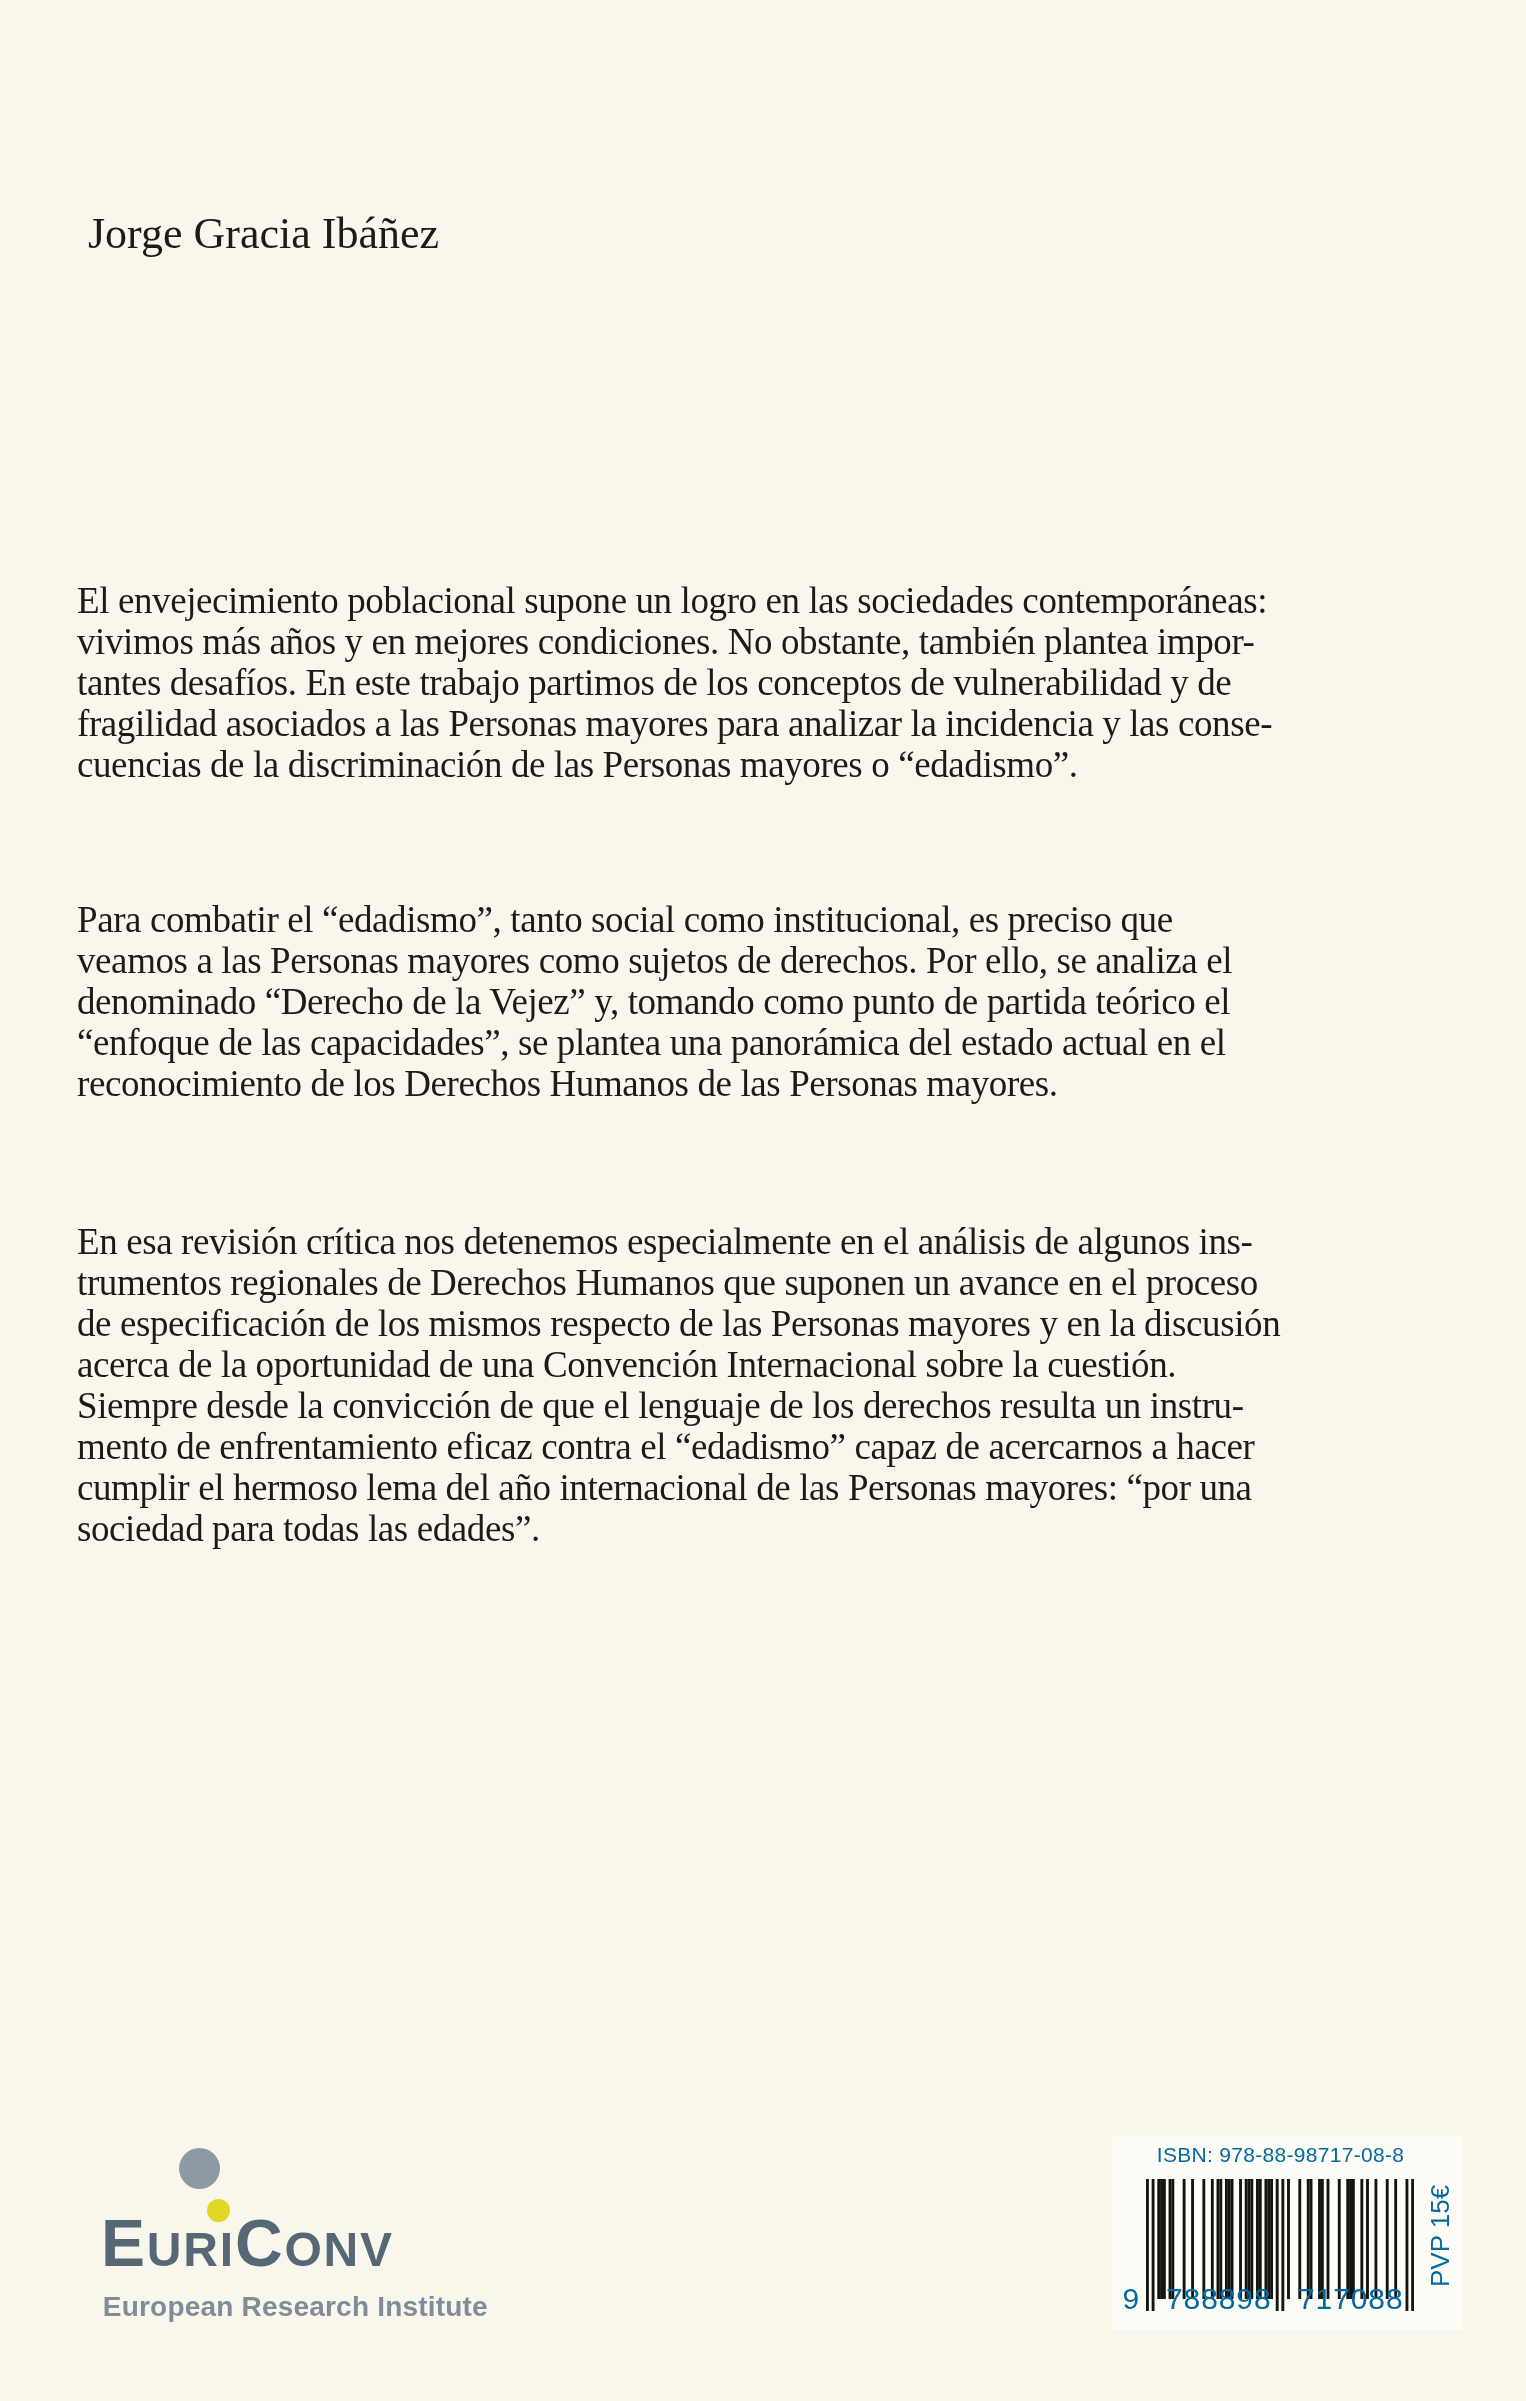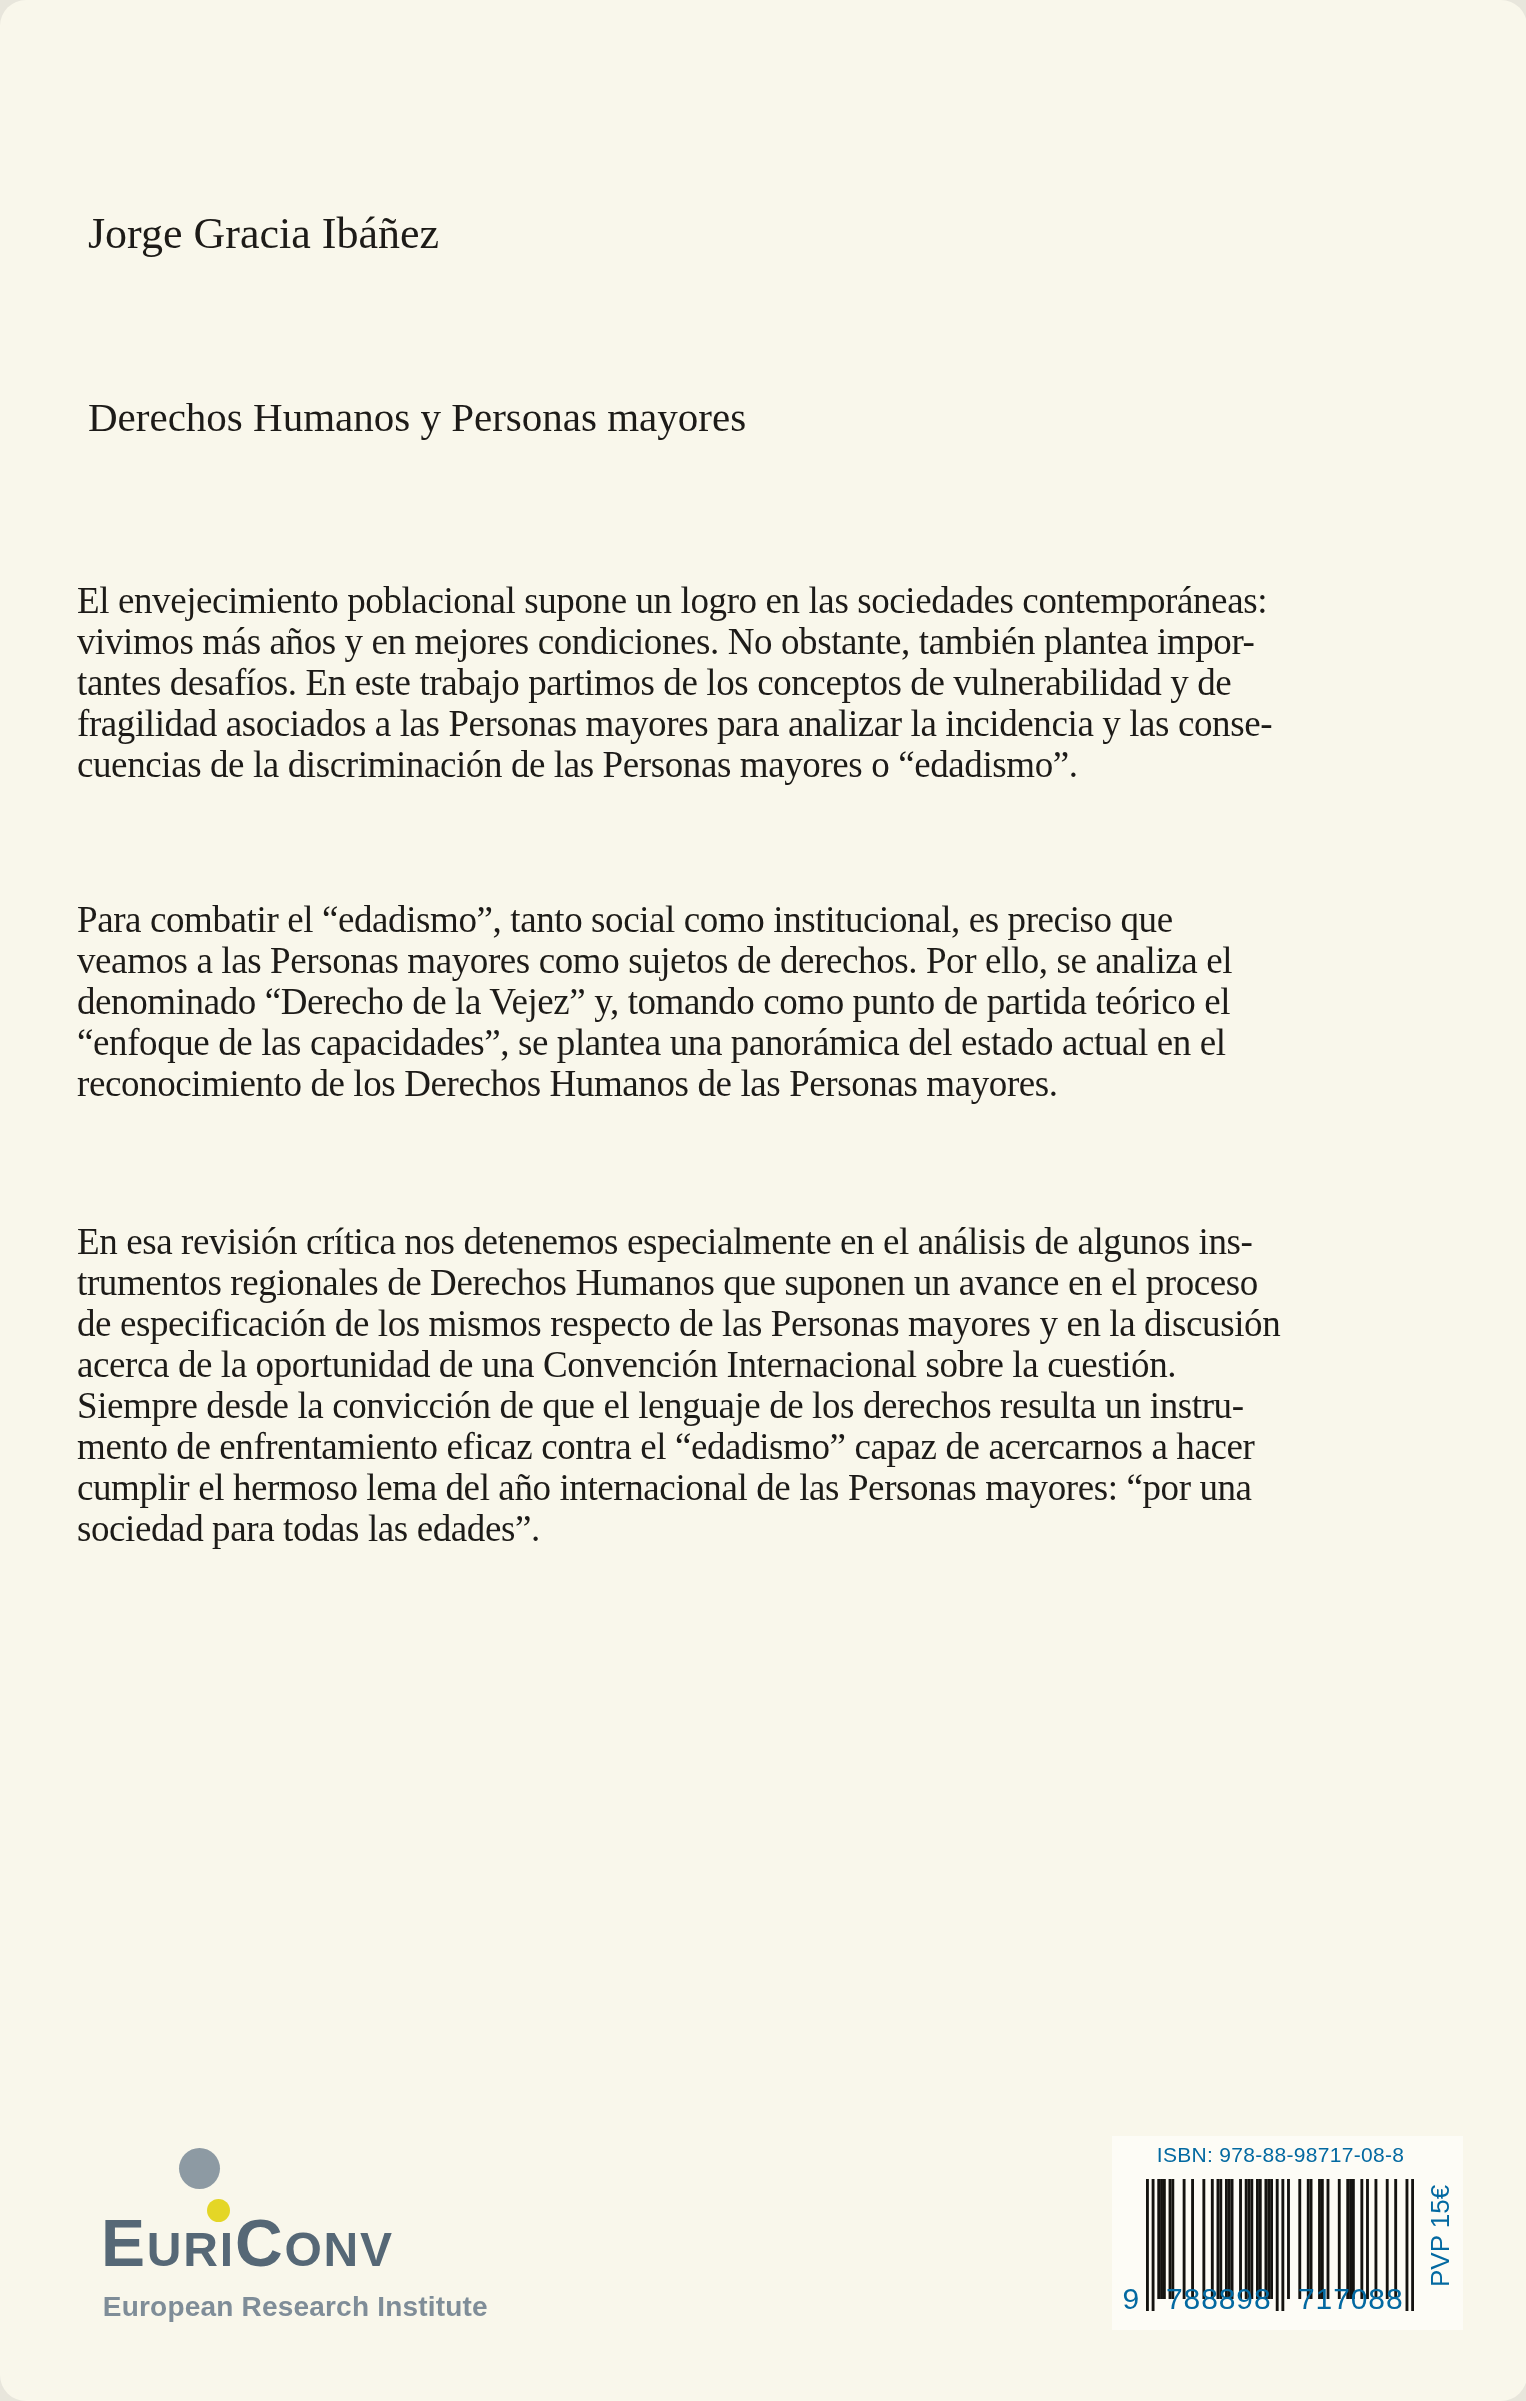--- a/index.html
+++ b/index.html
@@ -6,21 +6,20 @@
   html, body { background: #e8e6dc; }
   .cover {
     position: relative;
     width: 1527px;
     height: 2401px;
     margin: 0 auto;
     background: var(--bg, #f9f7eb);
     color: var(--text, #1d1b18);
     font-family: "Liberation Serif", serif;
     overflow: hidden;
-    border-radius: 26px;
   }
   .author {
     position: absolute;
     left: 88px; top: 210px;
     font-size: 44px;
     line-height: 1.1;
     color: var(--text, #1d1b18);
   }
   .title {
     position: absolute;
@@ -141,21 +140,20 @@
   }
 </style>
 </head>
 <body>
 
 <div class="cover" style="--bg: #f9f7eb; --text: #1d1b18; --purple: #5f5496; --slate: #566876; --slate-light: #7f8d98; --yellow: #e4d626;">
 
   <div class="author">Jorge Gracia Ibáñez</div>
 
 
-  <div class="subtitle">Derechos Humanos y Personas mayores</div>
 
   <p class="para para-1">El envejecimiento poblacional supone un logro en las sociedades contemporáneas:
 vivimos más años y en mejores condiciones. No obstante, también plantea impor-
 tantes desafíos. En este trabajo partimos de los conceptos de vulnerabilidad y de
 fragilidad asociados a las Personas mayores para analizar la incidencia y las conse-
 cuencias de la discriminación de las Personas mayores o “edadismo”.</p>
   <p class="para para-2">Para combatir el “edadismo”, tanto social como institucional, es preciso que
 veamos a las Personas mayores como sujetos de derechos. Por ello, se analiza el
 denominado “Derecho de la Vejez” y, tomando como punto de partida teórico el
 “enfoque de las capacidades”, se plantea una panorámica del estado actual en el

